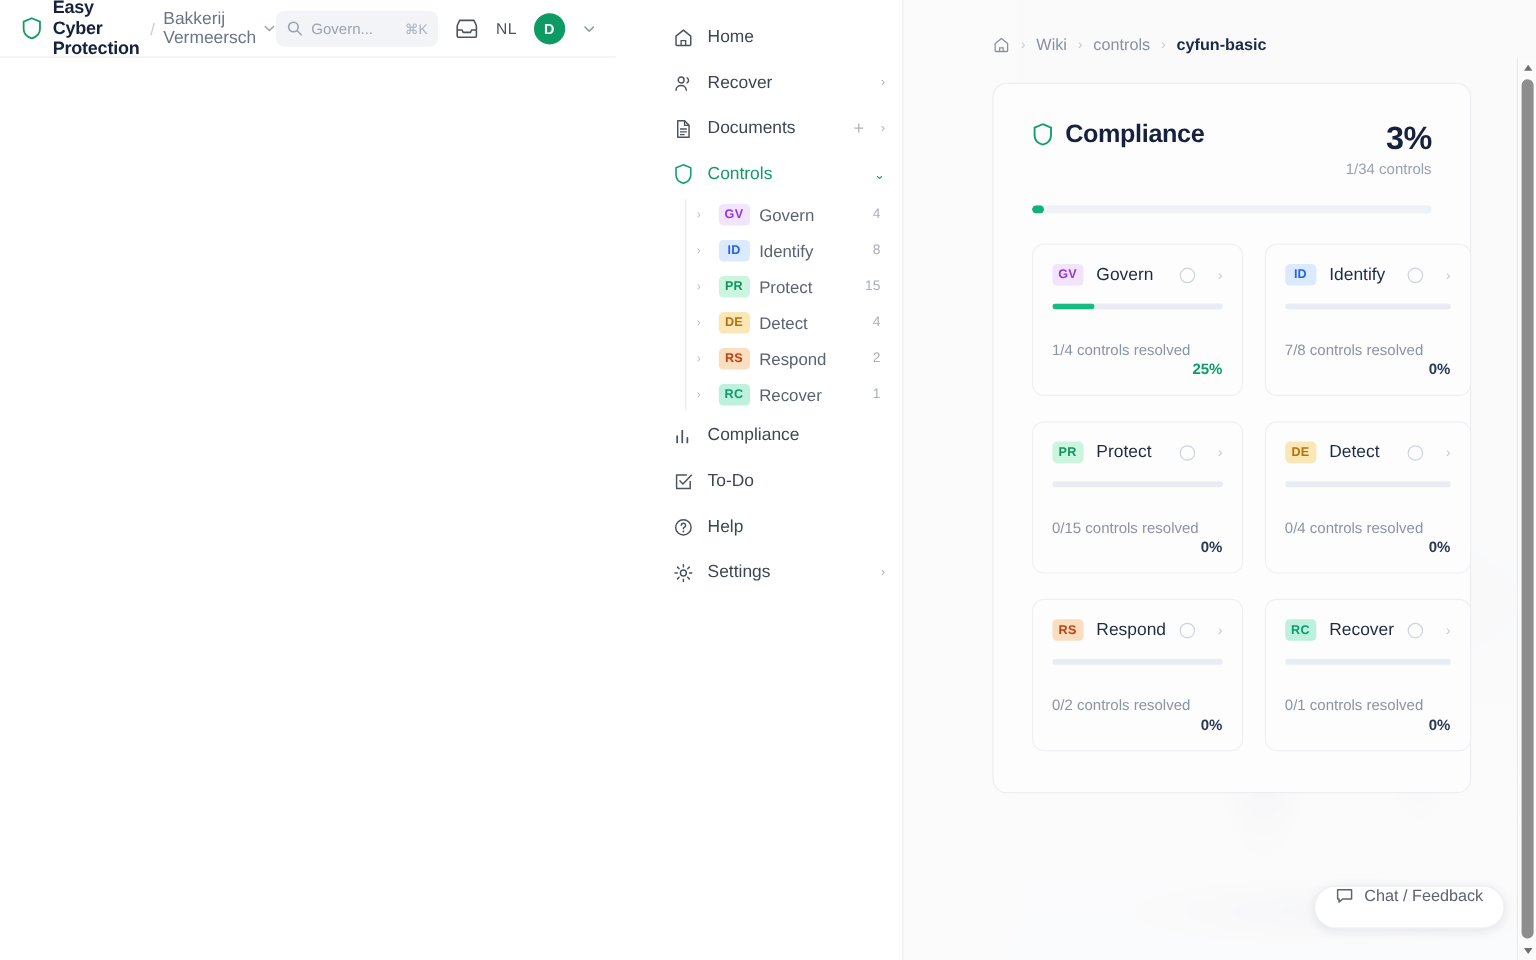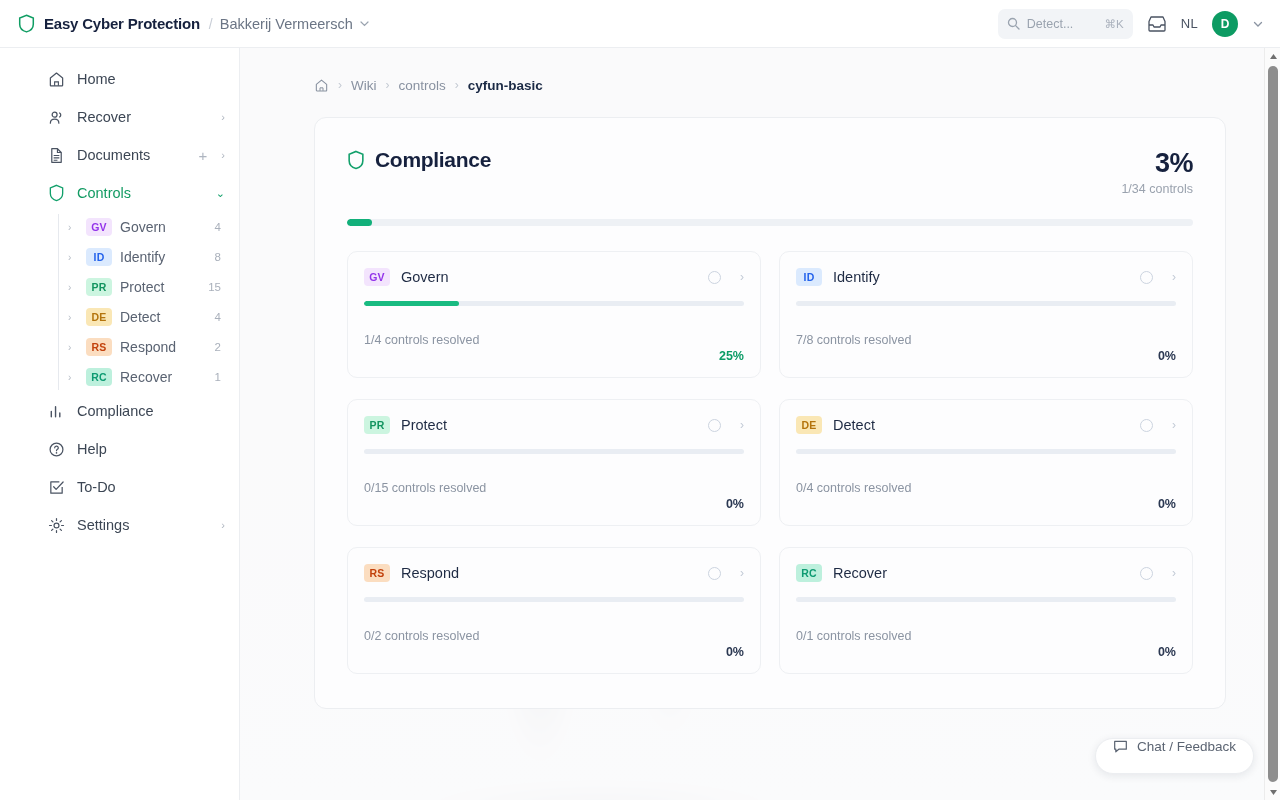--- a/index.html
+++ b/index.html
@@ -2,21 +2,21 @@
 <html><head>
 <meta charset="utf-8">
 <style>
   * { box-sizing: border-box; margin: 0; padding: 0; }
   html, body {
     width: 1280px; height: 800px;
     font-family: "Liberation Sans", sans-serif;
     background: #ffffff;
     overflow: hidden;
   }
-  #app { position: relative; width: 1280px; height: 800px; display: flex; flex-direction: column; }
+  #app { position: relative; width: 1280px; height: 800px; display: flex; flex-direction: row; }
 
   
   .topbar {
     height: 48px; flex: 0 0 48px;
     display: flex; align-items: center;
     background: #ffffff;
     border-bottom: 1px solid #eceef1;
     padding: 0 16px 0 18px;
     position: relative; z-index: 30;
   }
@@ -187,21 +187,21 @@
     </div>
 
     <div class="topbar-right">
       <div class="search-box">
         <span>
           <svg width="13" height="13" viewBox="0 0 13 13">
               <circle cx="5.5" cy="5.5" r="4" fill="none" stroke="#9aa3af" stroke-width="1.3"></circle>
               <path d="M8.6 8.6 12 12" stroke="#9aa3af" stroke-width="1.3" stroke-linecap="round"></path>
             </svg>
         </span>
-        <span class="ph">Detect...</span>
+        <span class="ph">Govern...</span>
         <span class="kbd">⌘K</span>
       </div>
       <div class="icon-btn">
         <svg width="20" height="18" viewBox="0 0 20 18">
             <path d="M2 6.5 4 2h12l2 4.5V15a1 1 0 0 1-1 1H3a1 1 0 0 1-1-1z" fill="none" stroke="#4a5362" stroke-width="1.3" stroke-linejoin="round"></path>
             <path d="M2 10h4l1 2h6l1-2h4" fill="none" stroke="#4a5362" stroke-width="1.3" stroke-linejoin="round"></path>
           </svg>
       </div>
       <div class="nl-label">NL</div>
       <div class="avatar">D</div>
@@ -305,36 +305,36 @@
           <svg width="17" height="17" viewBox="0 0 18 18">
               <path d="M3.5 14.5V9M8 14.5V4M12.5 14.5v-4" stroke="#4a5362" stroke-width="1.5" stroke-linecap="round"></path>
             </svg>
         </span>
         <span class="lbl">Compliance</span>
       </div>
 
       <div class="nav-item">
         <span>
           <svg width="17" height="17" viewBox="0 0 18 18">
+              <path d="M15 8.4V15H3V3h9" fill="none" stroke="#4a5362" stroke-width="1.3" stroke-linejoin="round"></path>
+              <path d="M6 8.2 8.6 11 16 3.2" fill="none" stroke="#4a5362" stroke-width="1.3" stroke-linecap="round" stroke-linejoin="round"></path>
+            </svg>
+        </span>
+        <span class="lbl">To-Do</span>
+      </div>
+
+      <div class="nav-item">
+        <span>
+          <svg width="17" height="17" viewBox="0 0 18 18">
               <circle cx="9" cy="9" r="6.8" fill="none" stroke="#4a5362" stroke-width="1.3"></circle>
               <path d="M7.1 7.2a1.9 1.9 0 1 1 2.6 1.8c-.5.3-.7.7-.7 1.3" fill="none" stroke="#4a5362" stroke-width="1.3" stroke-linecap="round"></path>
               <circle cx="9" cy="12.6" r=".85" fill="#4a5362"></circle>
             </svg>
         </span>
         <span class="lbl">Help</span>
-      </div>
-
-      <div class="nav-item">
-        <span>
-          <svg width="17" height="17" viewBox="0 0 18 18">
-              <path d="M15 8.4V15H3V3h9" fill="none" stroke="#4a5362" stroke-width="1.3" stroke-linejoin="round"></path>
-              <path d="M6 8.2 8.6 11 16 3.2" fill="none" stroke="#4a5362" stroke-width="1.3" stroke-linecap="round" stroke-linejoin="round"></path>
-            </svg>
-        </span>
-        <span class="lbl">To-Do</span>
       </div>
 
       <div class="nav-item">
         <span>
           <svg width="17" height="17" viewBox="0 0 18 18">
               <circle cx="9" cy="9" r="2.6" fill="none" stroke="#4a5362" stroke-width="1.3"></circle>
               <path d="M9 1.6v2M9 14.4v2M1.6 9h2M14.4 9h2M3.8 3.8l1.4 1.4M12.8 12.8l1.4 1.4M14.2 3.8l-1.4 1.4M5.2 12.8l-1.4 1.4" stroke="#4a5362" stroke-width="1.3" stroke-linecap="round"></path>
             </svg>
         </span>
         <span class="lbl">Settings</span>

